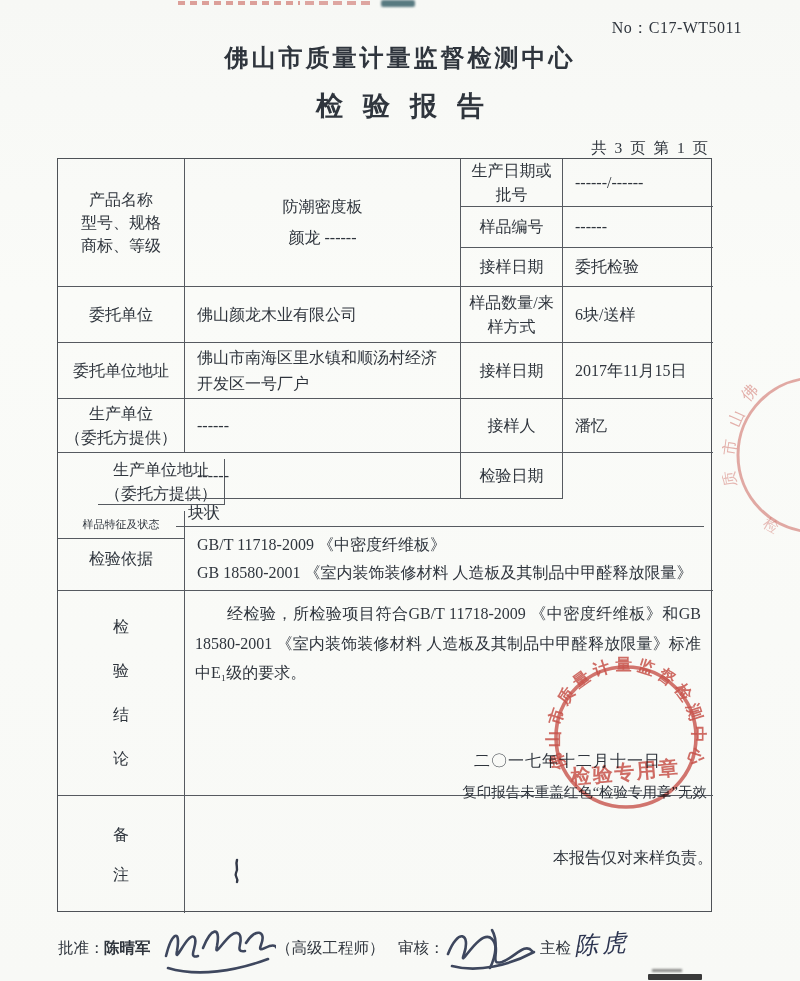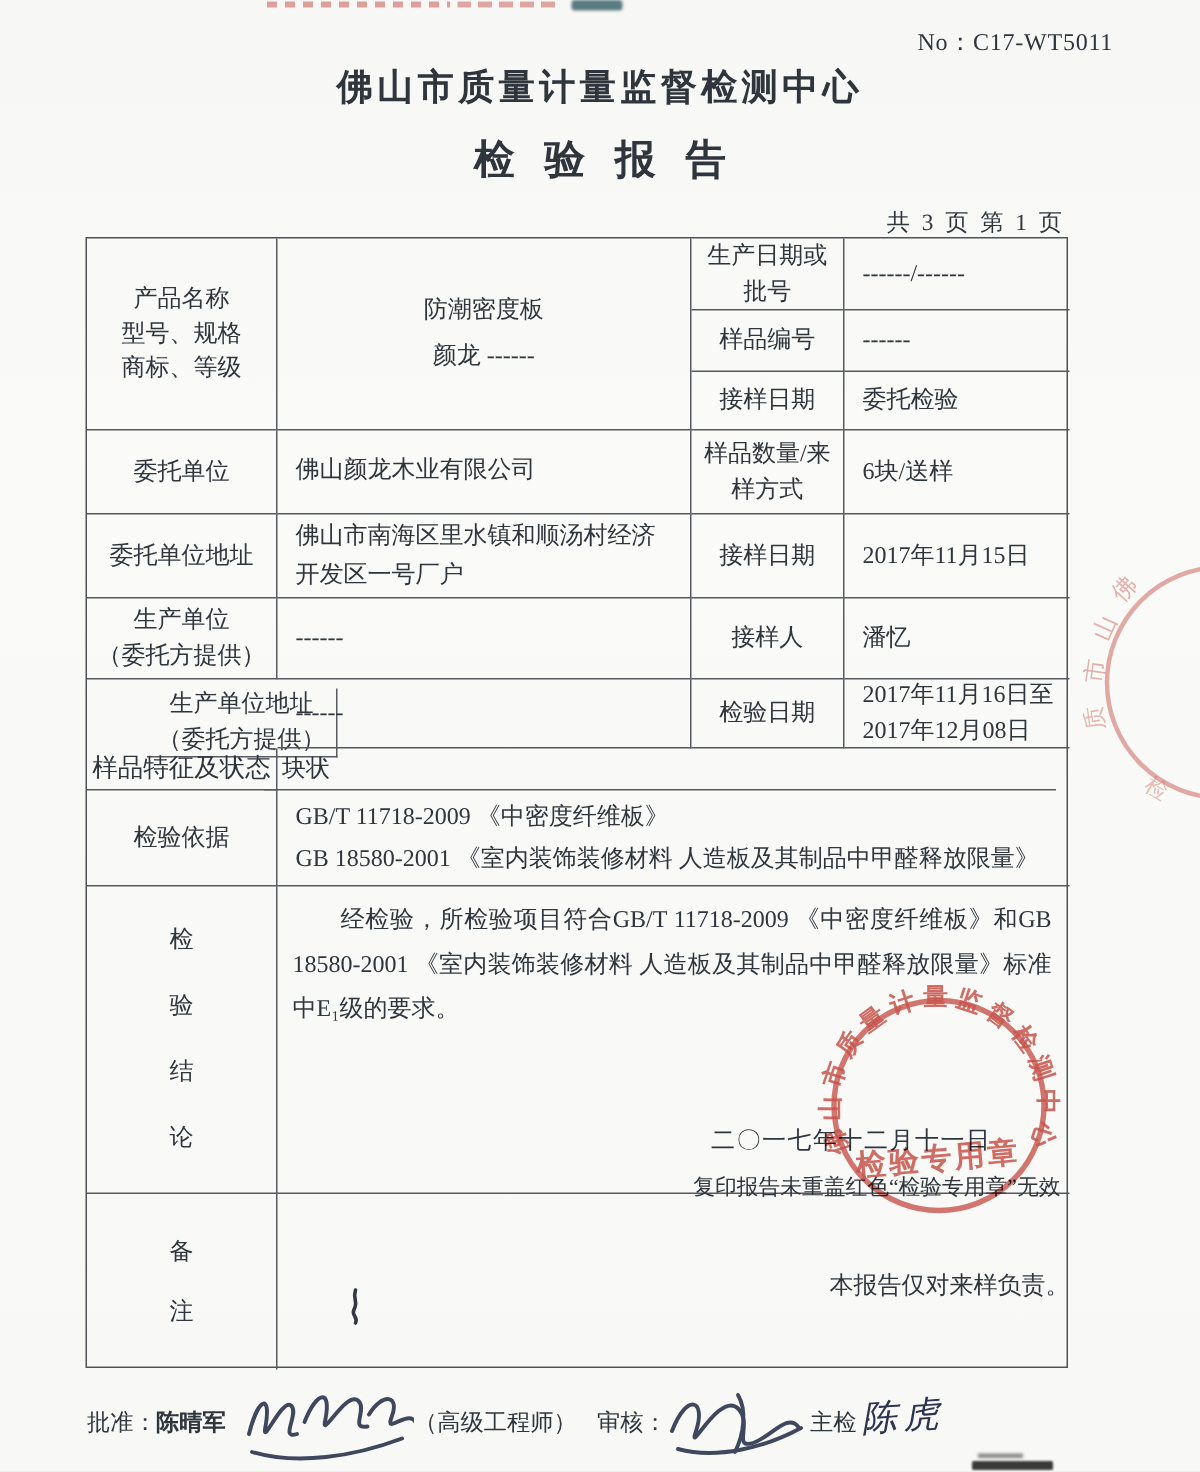--- a/index.html
+++ b/index.html
@@ -77,21 +77,21 @@
       <span>生产日期或</span>
       <span>批号</span>
     </div>
     <div class="cell lft noR" style="left:505px;top:0;width:150px;height:48px;">------/------</div>
     <div class="cell cen" style="left:403px;top:48px;width:102px;height:41px;">样品编号</div>
     <div class="cell lft noR" style="left:505px;top:48px;width:150px;height:41px;">------</div>
     <div class="cell cen" style="left:403px;top:89px;width:102px;height:39px;">接样日期</div>
     <div class="cell lft noR" style="left:505px;top:89px;width:150px;height:39px;">委托检验</div>
 
     <div class="cell cen" style="left:0;top:128px;width:127px;height:56px;">委托单位</div>
-    <div class="cell lft" style="left:127px;top:128px;width:276px;height:56px;font-family:Liberation Mono, monospace;">佛山颜龙木业有限公司</div>
+    <div class="cell lft" style="left:127px;top:128px;width:276px;height:56px;">佛山颜龙木业有限公司</div>
     <div class="cell cen mlines" style="left:403px;top:128px;width:102px;height:56px;">
       <span>样品数量/来</span>
       <span>样方式</span>
     </div>
     <div class="cell lft noR" style="left:505px;top:128px;width:150px;height:56px;">6块/送样</div>
 
     <div class="cell cen" style="left:0;top:184px;width:127px;height:56px;">委托单位地址</div>
     <div class="cell lft" style="left:127px;top:184px;width:276px;height:56px;line-height:1.6;">佛山市南海区里水镇和顺汤村经济开发区一号厂户</div>
     <div class="cell cen" style="left:403px;top:184px;width:102px;height:56px;">接样日期</div>
     <div class="cell lft noR" style="left:505px;top:184px;width:150px;height:56px;">2017年11月15日</div>
@@ -103,26 +103,22 @@
     <div class="cell lft" style="left:127px;top:240px;width:276px;height:54px;">------</div>
     <div class="cell cen" style="left:403px;top:240px;width:102px;height:54px;">接样人</div>
     <div class="cell lft noR" style="left:505px;top:240px;width:150px;height:54px;">潘忆</div>
 
     <div class="cell cen mlines" style="left:0;top:300px;width:127px;height:46px;margin-left:40px;">
       <span>生产单位地址</span>
       <span>（委托方提供）</span>
     </div>
     <div class="cell lft" style="left:127px;top:294px;width:276px;height:46px;">------</div>
     <div class="cell cen" style="left:403px;top:294px;width:102px;height:46px;">检验日期</div>
-    <div class="cell lft noR mlines" style="left:505px;top:294px;width:150px;height:46px;display:flex;flex-direction:column;justify-content:center;align-items:flex-start;">
-      <span>2017年11月16日至</span>
-      <span>2017年12月08日</span>
-    </div>
 
-    <div class="cell cen" style="left:0;top:340px;width:127px;height:28px;font-size:17px;">样品特征及状态</div>
+    <div class="cell cen" style="left:0;top:352px;width:127px;height:28px;font-size:11px;">样品特征及状态</div>
     <div class="cell lft noR" style="left:118px;top:340px;width:528px;height:28px;">块状</div>
 
     <div class="cell cen" style="left:0;top:368px;width:127px;height:64px;">检验依据</div>
     <div class="cell lft noR basis-lines" style="left:127px;top:368px;width:528px;height:64px;display:flex;flex-direction:column;justify-content:center;align-items:flex-start;">
       <span>GB/T 11718-2009 《中密度纤维板》</span>
       <span>GB 18580-2001 《室内装饰装修材料  人造板及其制品中甲醛释放限量》</span>
     </div>
 
     <div class="cell vlabel" style="left:0;top:432px;width:127px;height:205px;align-items:center;">
       <span>检</span>

